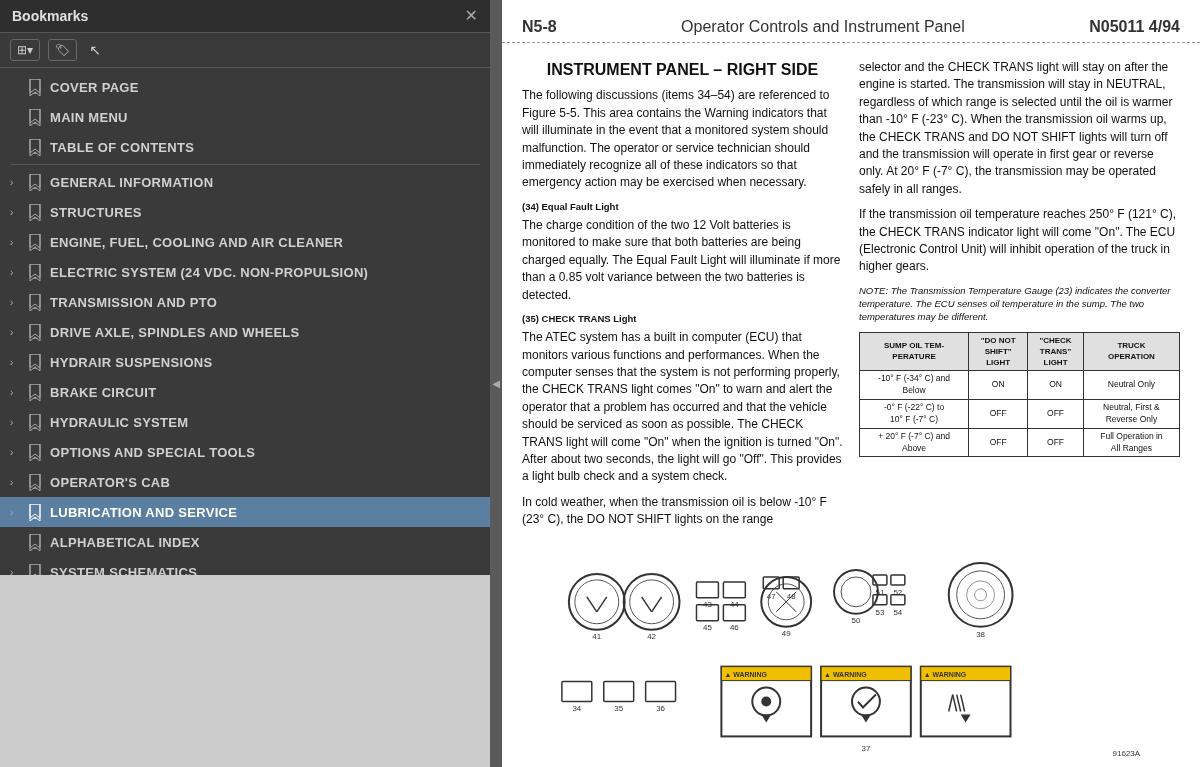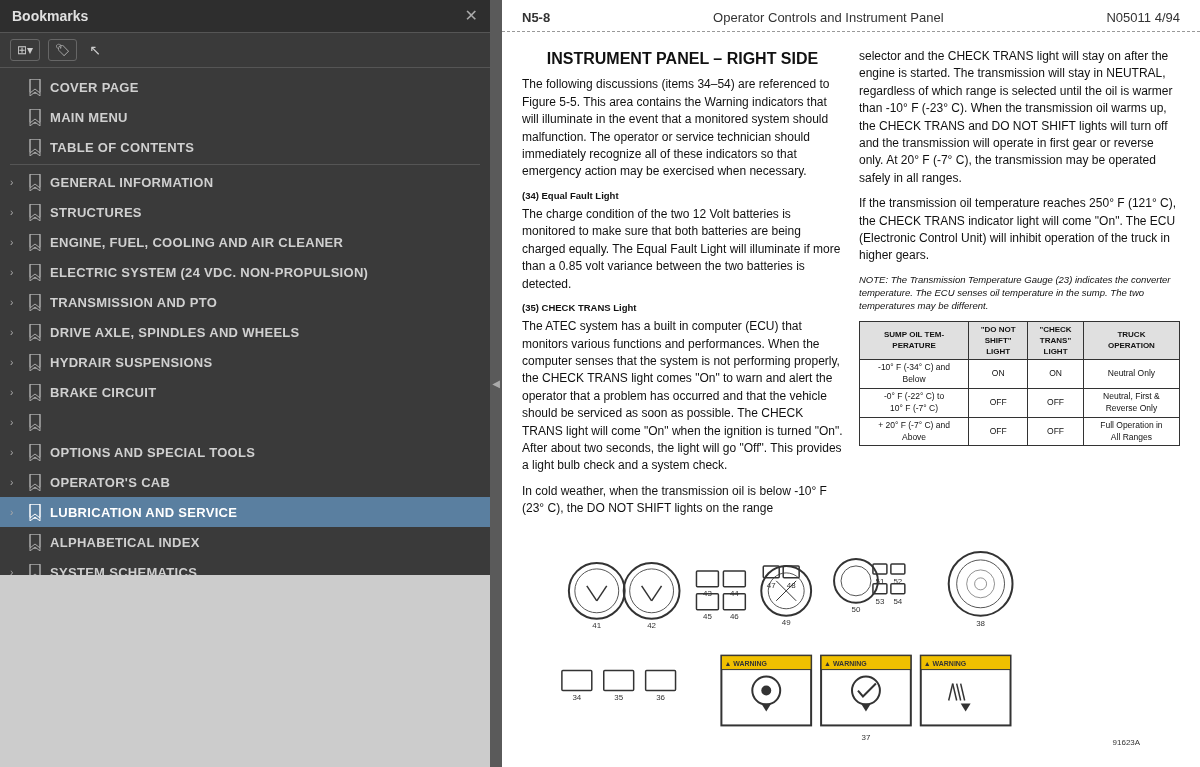--- a/index.html
+++ b/index.html
@@ -162,29 +162,29 @@
       min-height: 767px;
       padding: 0;
       position: relative;
     }
 
     
     .page-header {
       display: flex;
       justify-content: space-between;
       align-items: center;
-      padding: 10px 20px 6px 20px;
-      font-size: 13px;
+      padding: 18px 20px 6px 20px;
+      font-size: 16px;
       color: #333;
       border-bottom: 1px dashed #999;
     }
 
     .page-header-left { font-weight: bold; }
     .page-header-center { text-align: center; }
-    .page-header-right { font-weight: normal; text-align: right; }
+    .page-header-right { font-weight: bold; text-align: right; }
 
     
     .page-content {
       padding: 16px 20px;
       display: grid;
       grid-template-columns: 1fr 1fr;
       gap: 0 16px;
       font-size: 9.5px;
       color: #111;
       line-height: 1.4;
@@ -392,20 +392,21 @@
         <span class="bookmark-label">BRAKE CIRCUIT</span>
       </div>
       <div class="bookmark-item">
         <span class="expand-arrow">›</span>
         <span class="bookmark-icon">
           <svg width="12" height="17" viewBox="0 0 12 17">
       <rect x="1" y="0" width="10" height="14" rx="1" fill="none" stroke="#aaa" stroke-width="1.5"></rect>
       <polygon points="1,14 6,10 11,14 11,17 6,13 1,17" fill="#3a3a3a" stroke="#aaa" stroke-width="1"></polygon>
     </svg>
         </span>
+        <span class="bookmark-label">HYDRAULIC SYSTEM</span>
       </div>
       <div class="bookmark-item">
         <span class="expand-arrow">›</span>
         <span class="bookmark-icon">
           <svg width="12" height="17" viewBox="0 0 12 17">
       <rect x="1" y="0" width="10" height="14" rx="1" fill="none" stroke="#aaa" stroke-width="1.5"></rect>
       <polygon points="1,14 6,10 11,14 11,17 6,13 1,17" fill="#3a3a3a" stroke="#aaa" stroke-width="1"></polygon>
     </svg>
         </span>
         <span class="bookmark-label">OPTIONS AND SPECIAL TOOLS</span>

